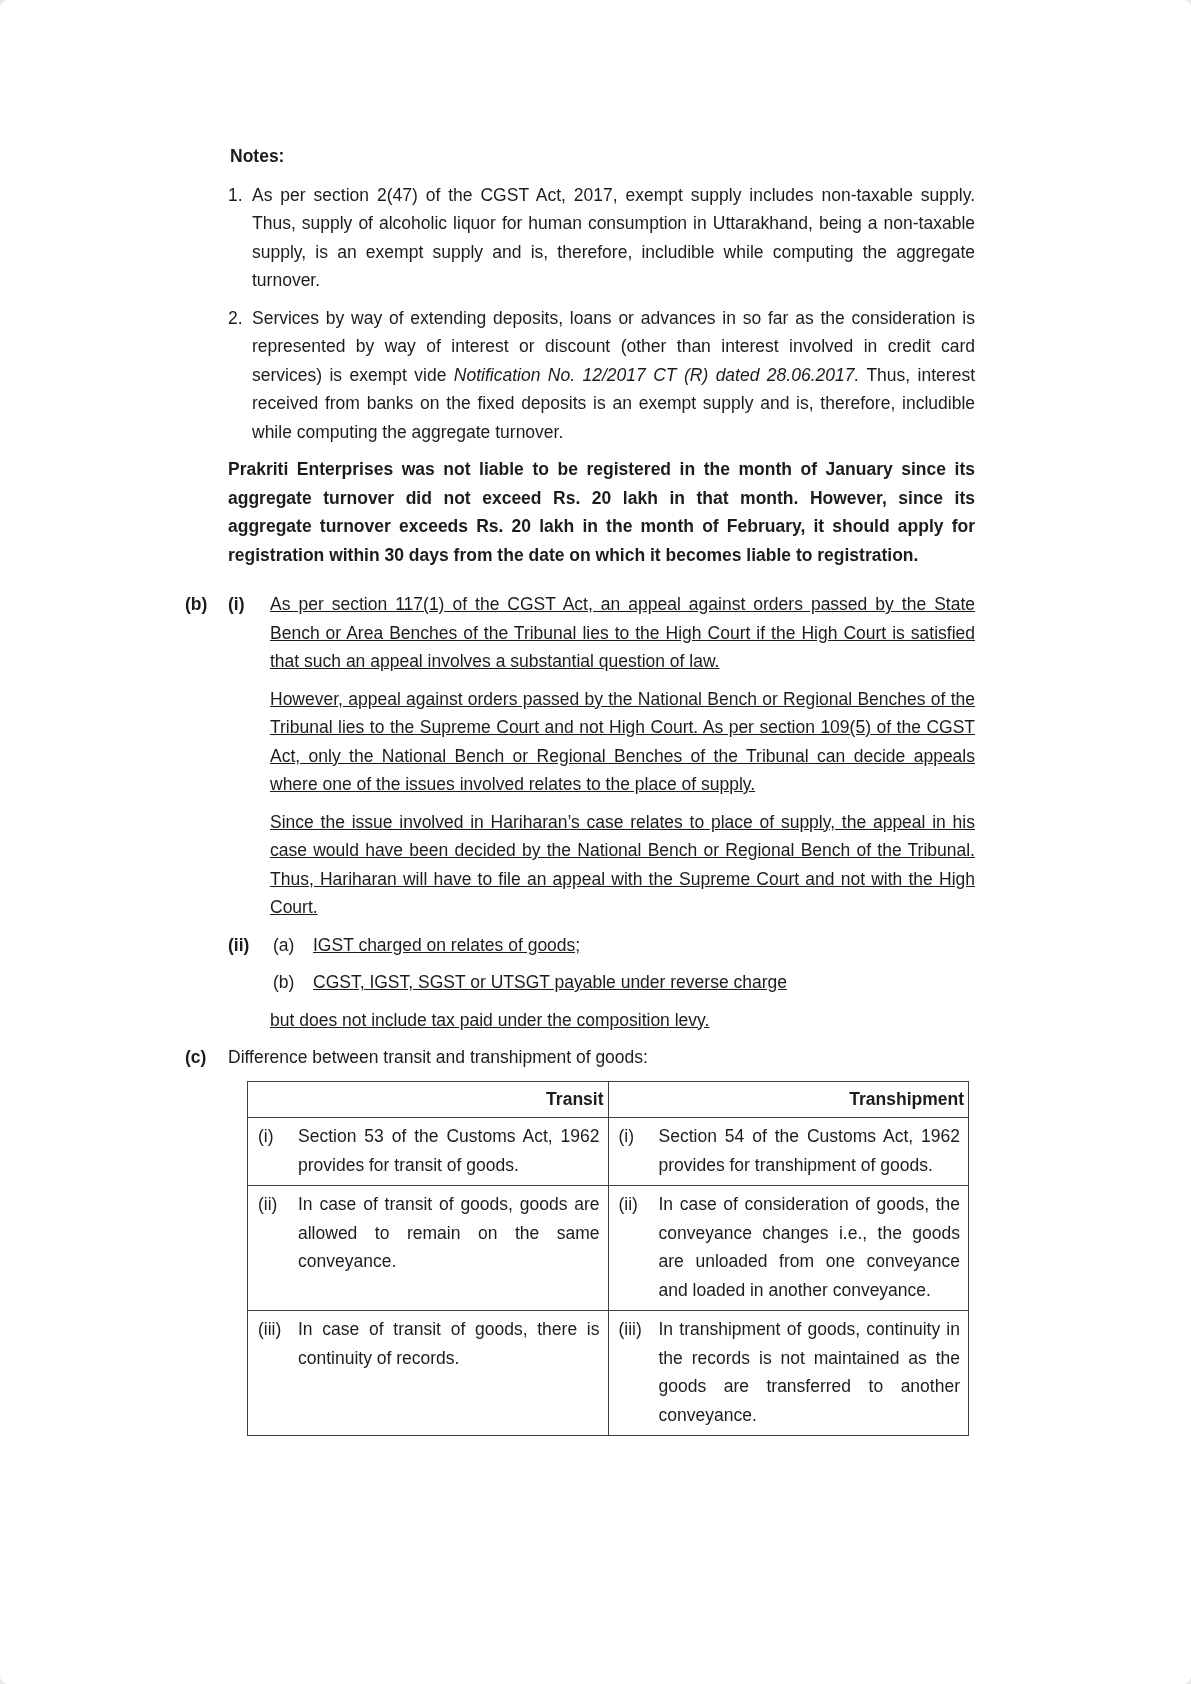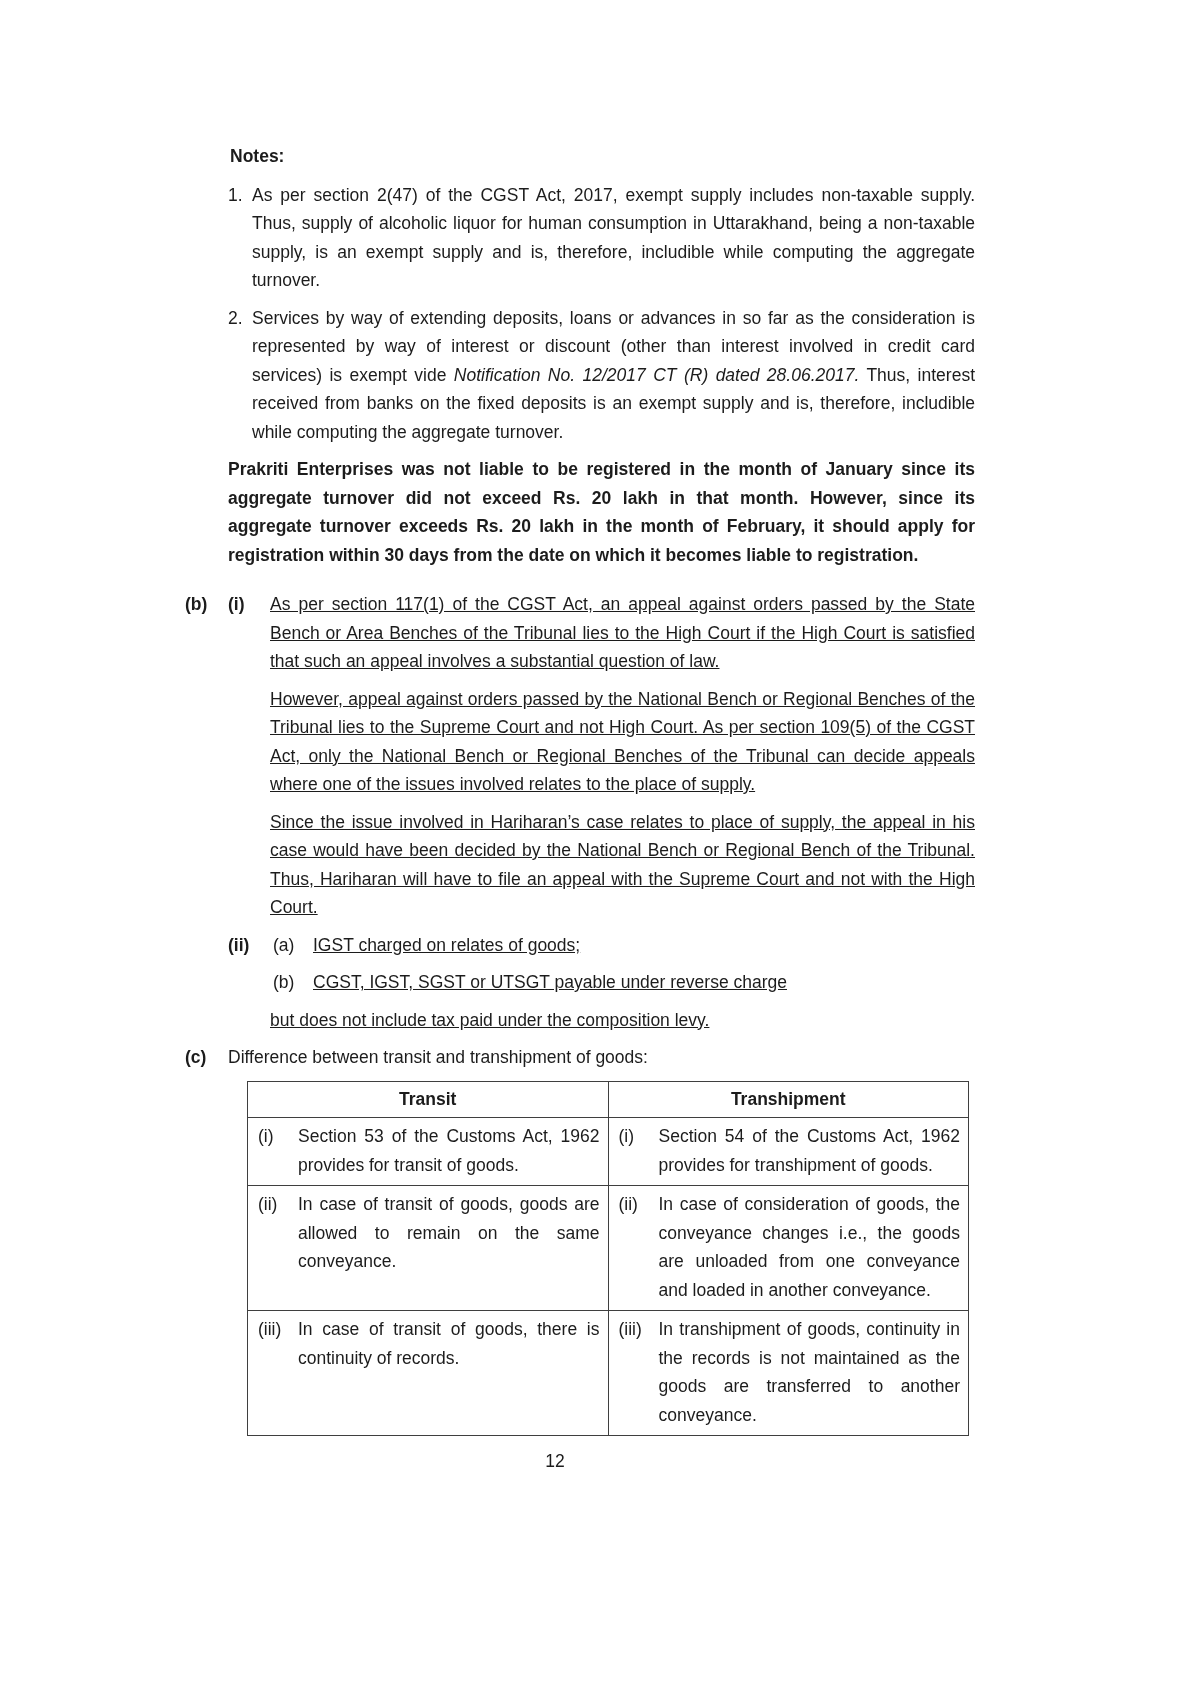--- a/index.html
+++ b/index.html
@@ -6,20 +6,21 @@
   .page{
     position:relative;
     width:1191px;height:1684px;
     background:#ffffff;
     margin:0 auto;
     overflow:hidden;
     font-family:"Liberation Sans", sans-serif;
     font-size:17.5px;
     line-height:28.5px;
     color:#1c1c1c;
+    border-radius:8px;
   }
   .content{padding-top:142px;}
   p{margin:0;}
   .jt{text-align:justify;}
   .gap{margin-bottom:9px;}
 
   .notes-heading{
     margin:0 216px 10px 230px;
     font-weight:bold;
   }
@@ -56,21 +57,21 @@
     border-collapse:collapse;
     table-layout:fixed;
   }
   table.cmp th, table.cmp td{
     border:1.5px solid #3f3f3f;
     vertical-align:top;
   }
   table.cmp th{
     font-size:17.5px;
     font-weight:bold;
-    text-align:center;
+    text-align:right;
     padding:3px 4px 4px 4px;
   }
   table.cmp td{padding:4px 8px 6px 0;}
   .cell{position:relative;padding-left:50px;}
   .cell .clab{position:absolute;left:10px;top:0;}
 
   .page-number{
     margin-left:135px;
     width:840px;
     text-align:center;
@@ -178,16 +179,15 @@
         <td>
           <div class="cell jt">
             <span class="clab">(iii)</span>
             <span>In transhipment of goods, continuity in the records is not maintained as the goods are transferred to another conveyance.</span>
           </div>
         </td>
       </tr>
     </tbody>
       </table>
 
-    <div class="page-number">12</div>
   </div>
 
 </div>
 
 </body></html>

